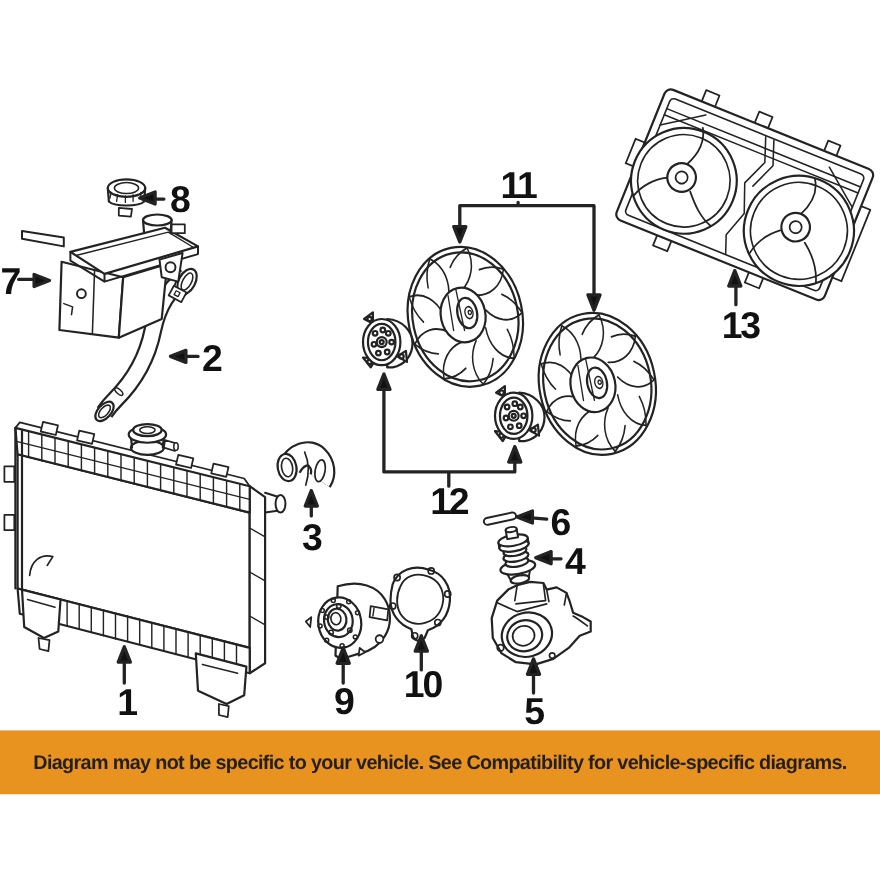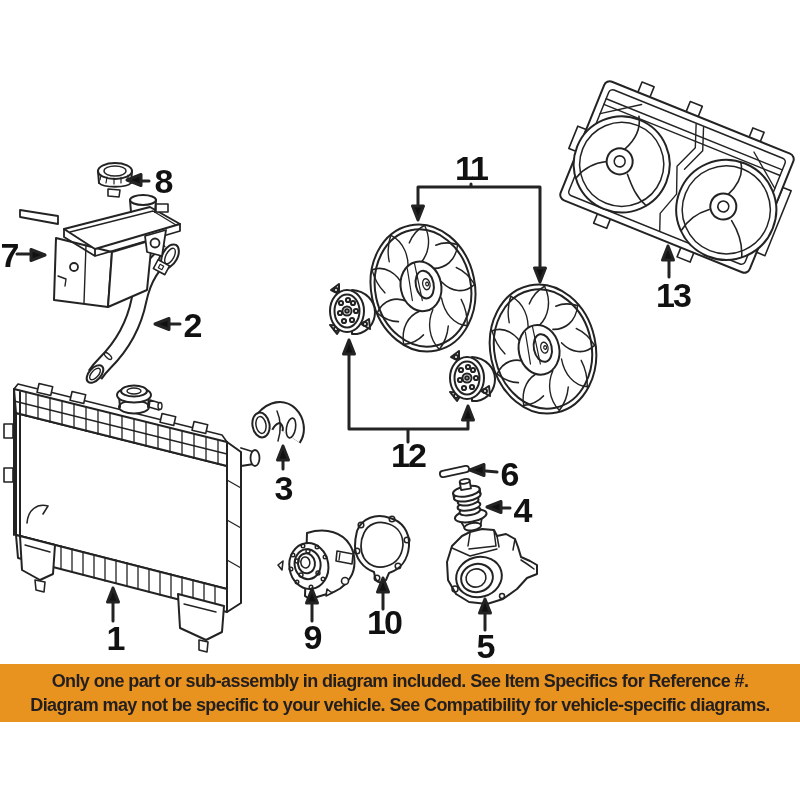--- a/index.html
+++ b/index.html
@@ -367,17 +367,16 @@
     <text class="callout" x="163" y="193">8</text>
     <text class="callout" x="312" y="649">9</text>
     <text class="callout" x="384" y="634">10</text>
     <text class="callout" x="471" y="180">11</text>
     <text class="callout" x="408" y="467">12</text>
     <text class="callout" x="673" y="307">13</text>
   </g>
 </svg>
 
 <div id="banner">
-  <div class="banner-line">Only one part or sub-assembly in diagram included. See Item Specifics for Reference #.</div>
   <div class="banner-line">Diagram may not be specific to your vehicle. See Compatibility for vehicle-specific diagrams.</div>
 </div>
 
 </div>
 
 </body></html>

